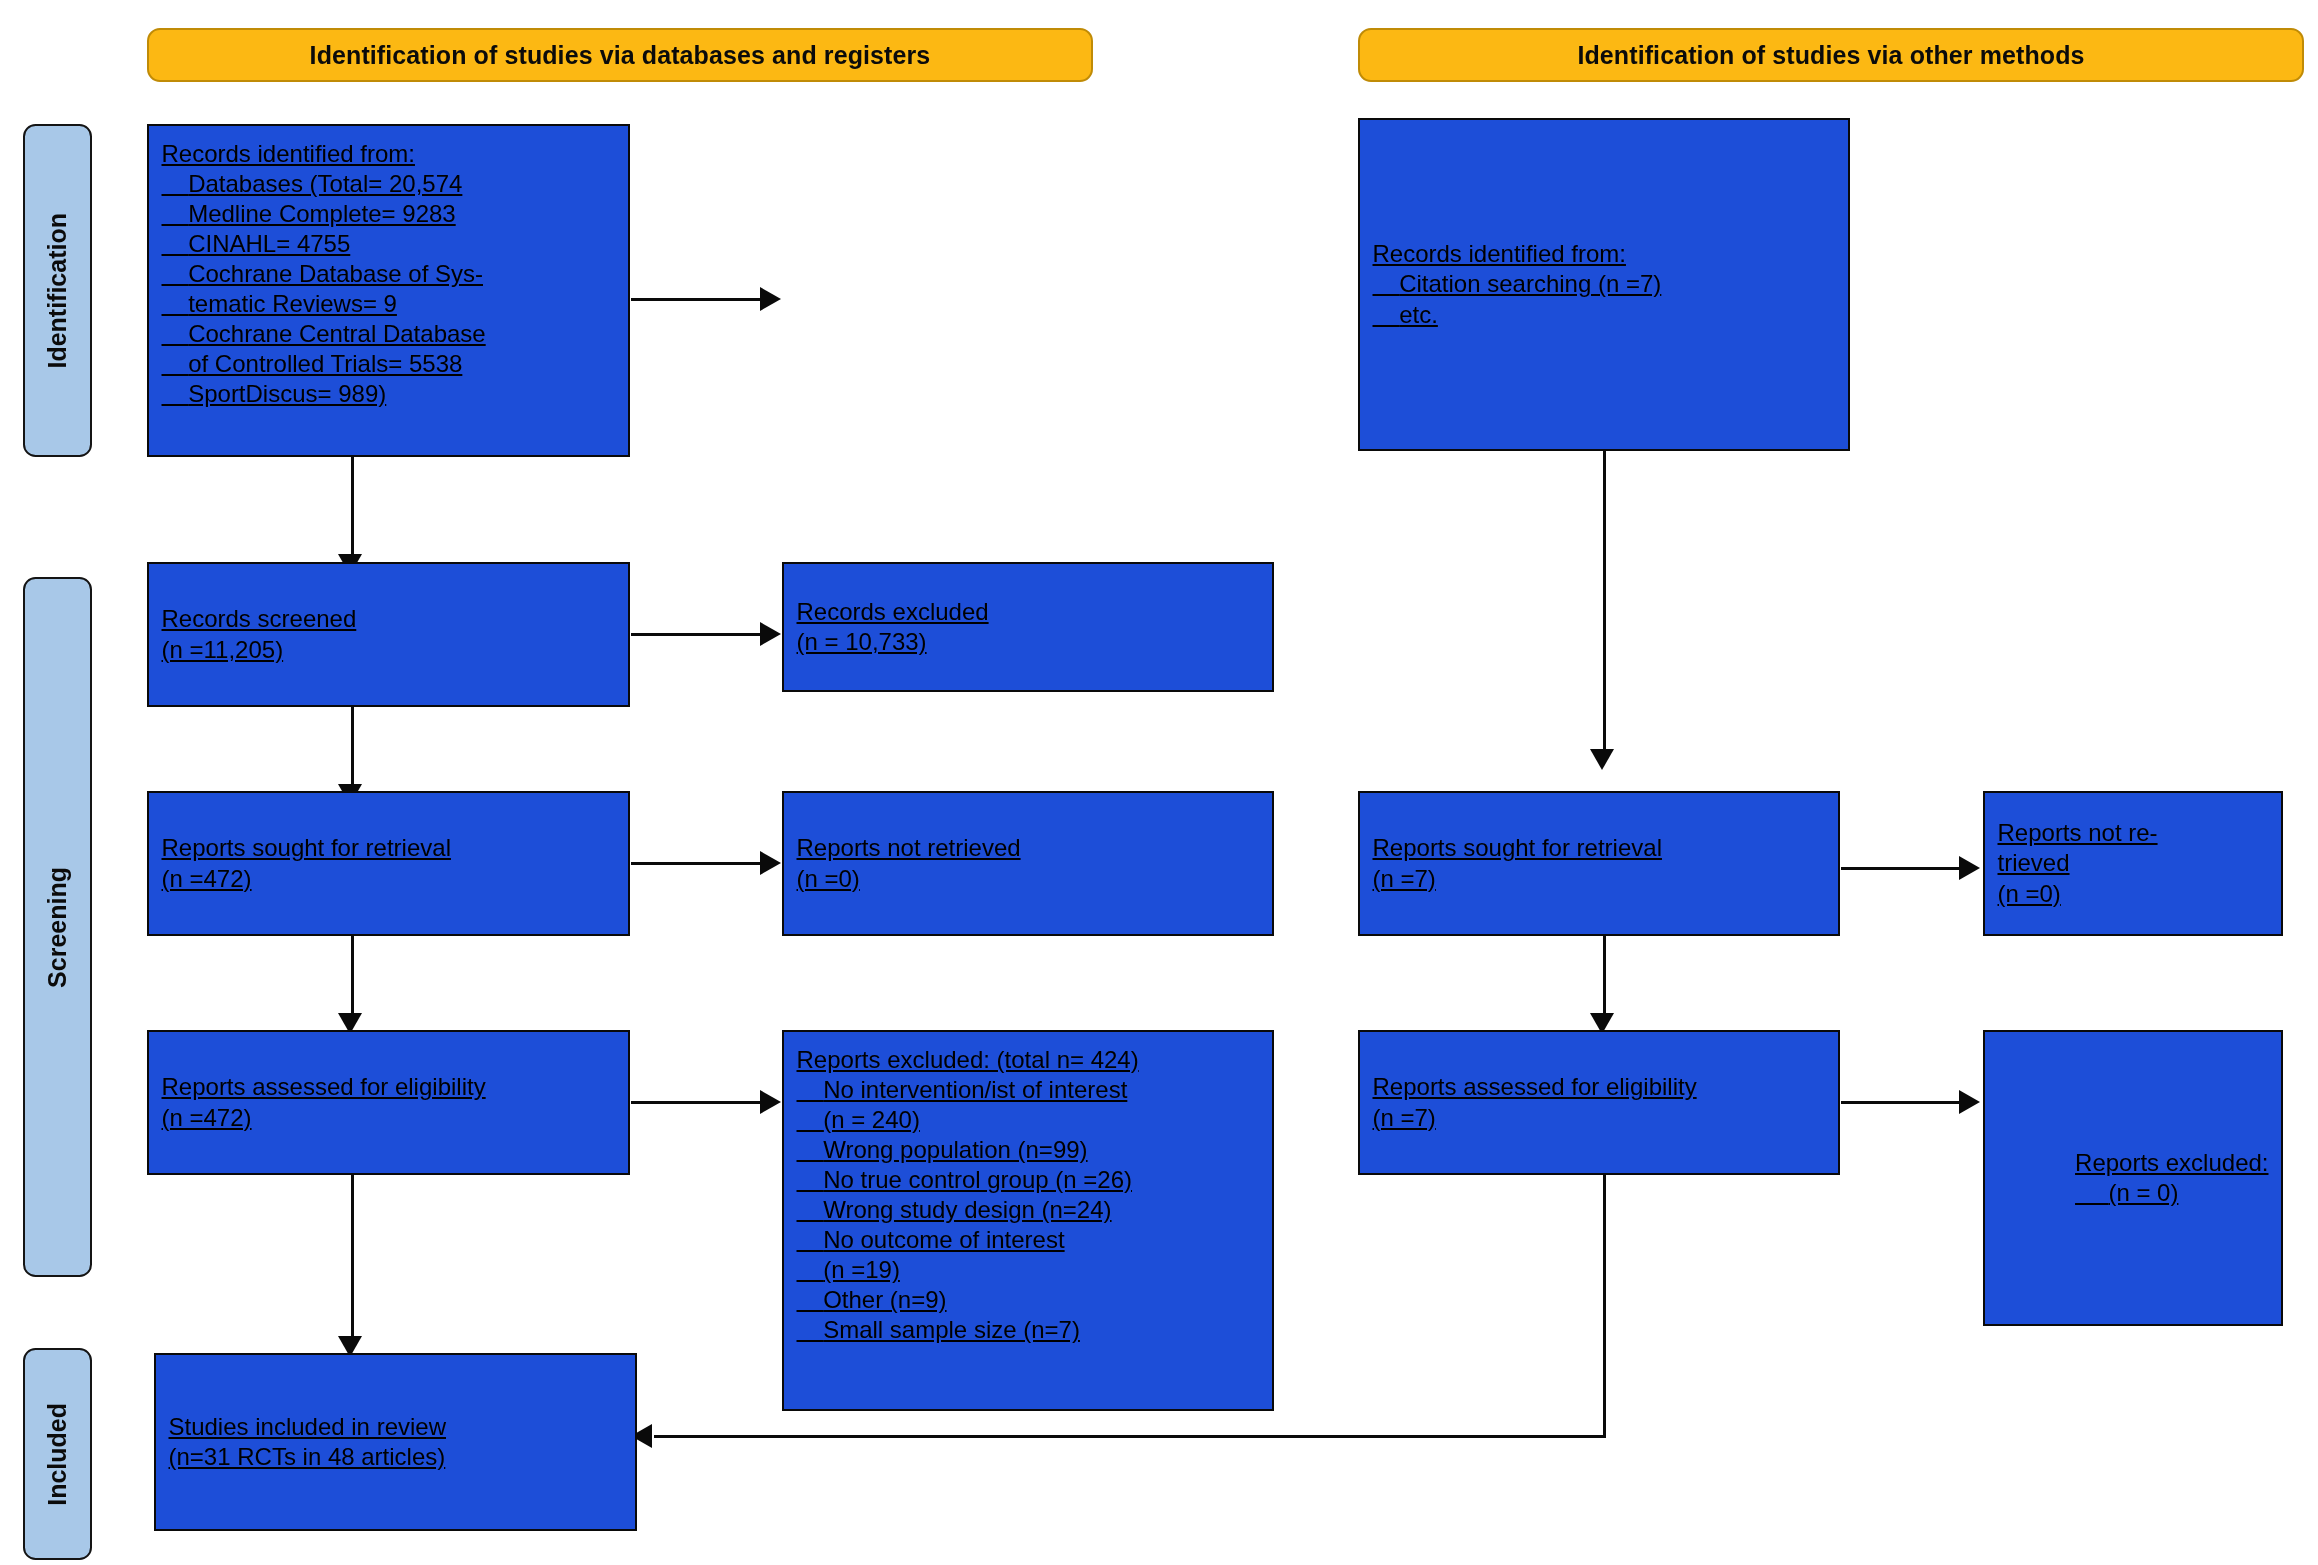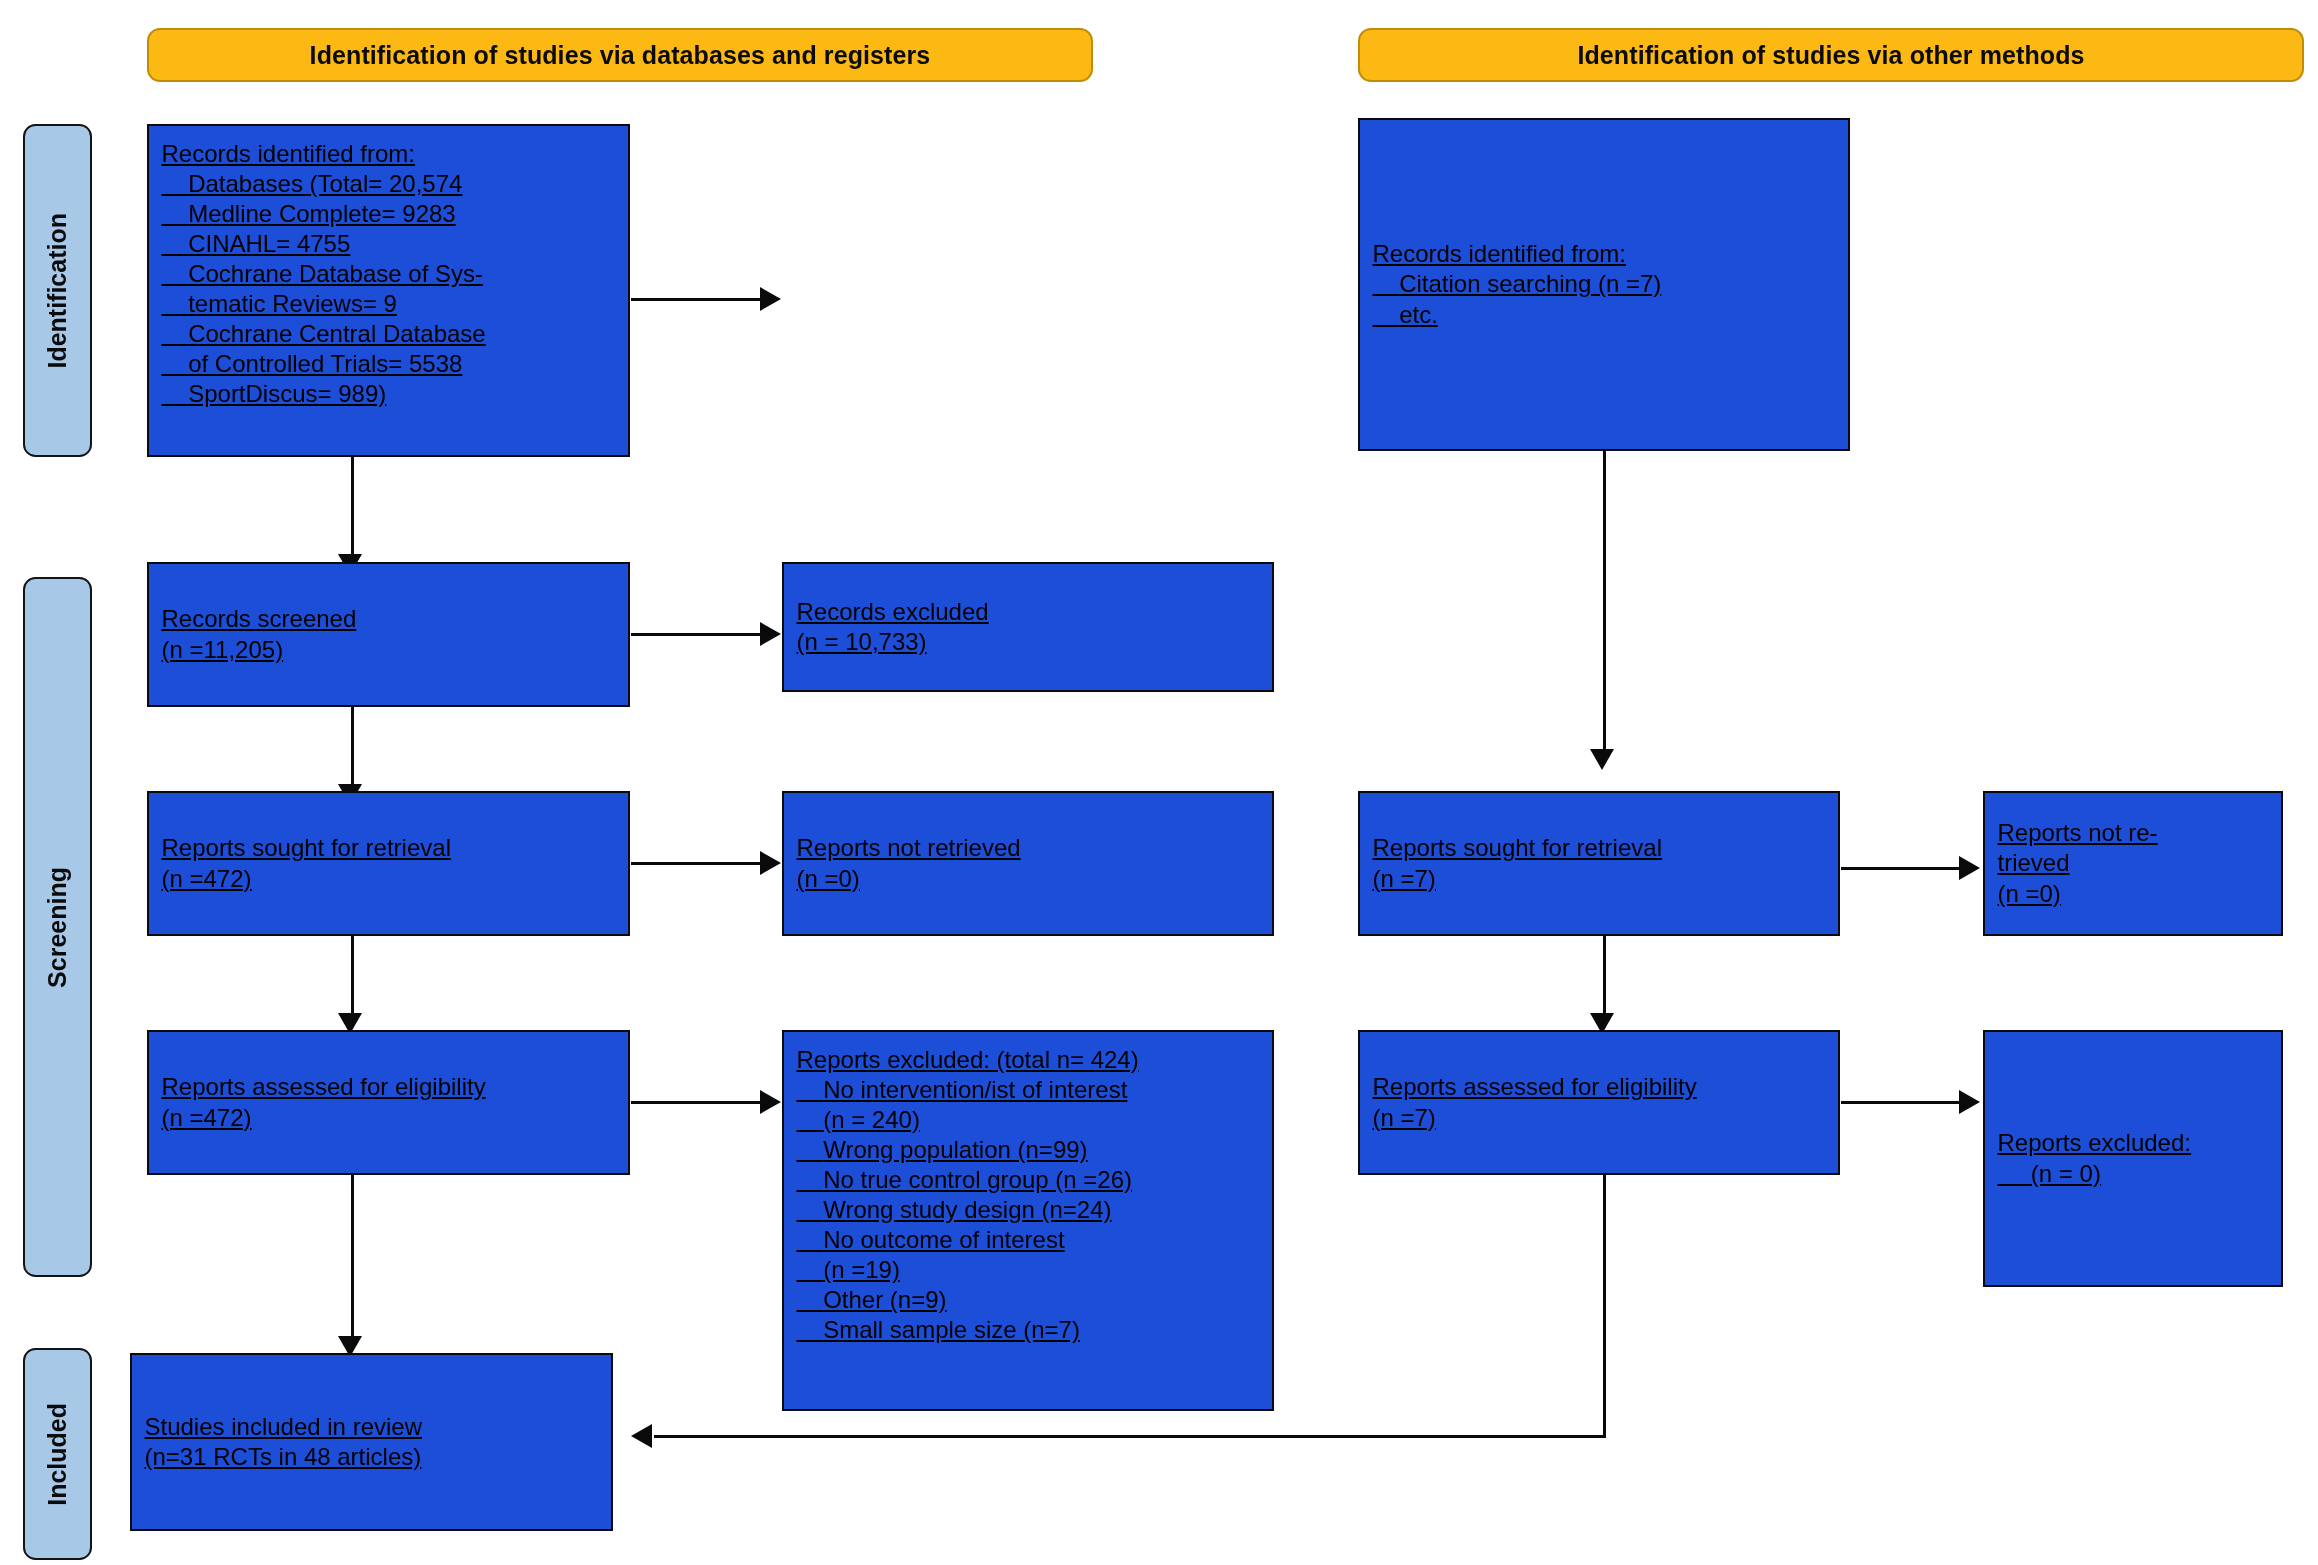--- a/index.html
+++ b/index.html
@@ -209,31 +209,31 @@
   <div class="arrR" style="left:760px;top:1090px;"></div>
 
   <div class="vline" style="left:351px;top:1175px;height:164px;"></div>
   <div class="arrD" style="left:338px;top:1336px;"></div>
 
   <div class="box" style="left:1358px;top:1030px;width:482px;height:145px;">
     <div class="txt">Reports assessed for eligibility
 (n =7)</div>
   </div>
 
-  <div class="box" style="left:1983px;top:1030px;width:300px;height:257px;">
+  <div class="box" style="left:1983px;top:1030px;width:300px;height:296px;justify-content:flex-end;">
     <div class="txt">Reports excluded:
      (n = 0)</div>
   </div>
 
   <div class="hline" style="left:1841px;top:1101px;width:120px;"></div>
   <div class="arrR" style="left:1959px;top:1090px;"></div>
 
   <div class="vline" style="left:1603px;top:1175px;height:263px;"></div>
   <div class="hline" style="left:654px;top:1435px;width:952px;"></div>
   <div class="arrL" style="left:631px;top:1424px;"></div>
 
-  <div class="box" style="left:130px;top:1353px;width:483px;height:178px;">
+  <div class="box" style="left:154px;top:1353px;width:483px;height:178px;">
     <div class="txt">Studies included in review
 (n=31 RCTs in 48 articles)</div>
   </div>
 
 </div>
 
 
 </body></html>

